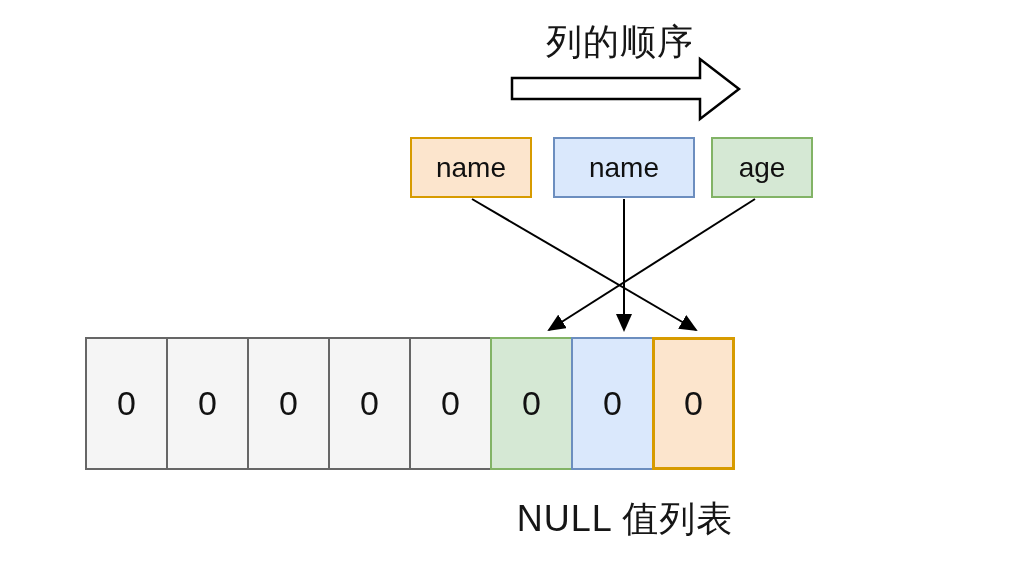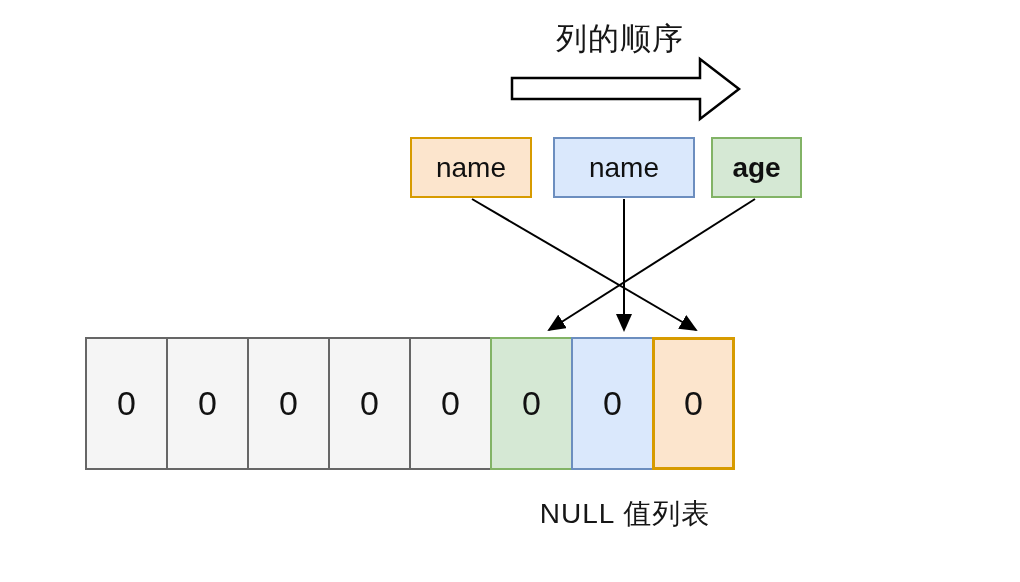--- a/index.html
+++ b/index.html
@@ -15,21 +15,21 @@
     background: #ffffff;
     overflow: hidden;
     color: #111111;
   }
   .title-label {
     position: absolute;
     left: 500px;
     top: 18px;
     width: 240px;
     text-align: center;
-    font-size: 31px;
+    font-size: 36px;
     font-weight: 500;
     color: #161616;
     letter-spacing: 1px;
   }
   .arrows-layer {
     position: absolute;
     left: 0;
     top: 0;
     width: 1020px;
     height: 582px;
@@ -40,21 +40,21 @@
     height: 61px;
     box-sizing: border-box;
     display: flex;
     align-items: center;
     justify-content: center;
     font-size: 28px;
     color: #101010;
   }
   .col-box.orange { left: 410px; width: 122px; background: var(--orange-fill); border: 2px solid var(--orange-stroke); }
   .col-box.blue   { left: 553px; width: 142px; background: var(--blue-fill);   border: 2px solid var(--blue-stroke); }
-  .col-box.green  { left: 711px; width: 91px; background: var(--green-fill);  border: 2px solid var(--green-stroke); font-weight: bold; }
+  .col-box.green  { left: 711px; width: 102px; background: var(--green-fill);  border: 2px solid var(--green-stroke); }
   .reverse-label {
     position: absolute;
     left: 712px;
     top: 250px;
     font-size: 30px;
     color: #161616;
     letter-spacing: 1px;
     white-space: nowrap;
   }
   .cell-row {
@@ -80,21 +80,21 @@
   .cell:first-child { margin-left: 0; }
   .cell.green  { background: var(--green-fill);  border: 2px solid var(--green-stroke);  z-index: 2; }
   .cell.blue   { background: var(--blue-fill);   border: 2px solid var(--blue-stroke);   z-index: 2; }
   .cell.orange { background: var(--orange-fill); border: 3px solid var(--orange-stroke); z-index: 3; }
   .bottom-label {
     position: absolute;
     left: 475px;
     top: 495px;
     width: 300px;
     text-align: center;
-    font-size: 28px;
+    font-size: 36px;
     color: #161616;
     letter-spacing: 1px;
     white-space: nowrap;
   }
 </style>
 </head>
 <body>
 
 <div class="canvas">
 

